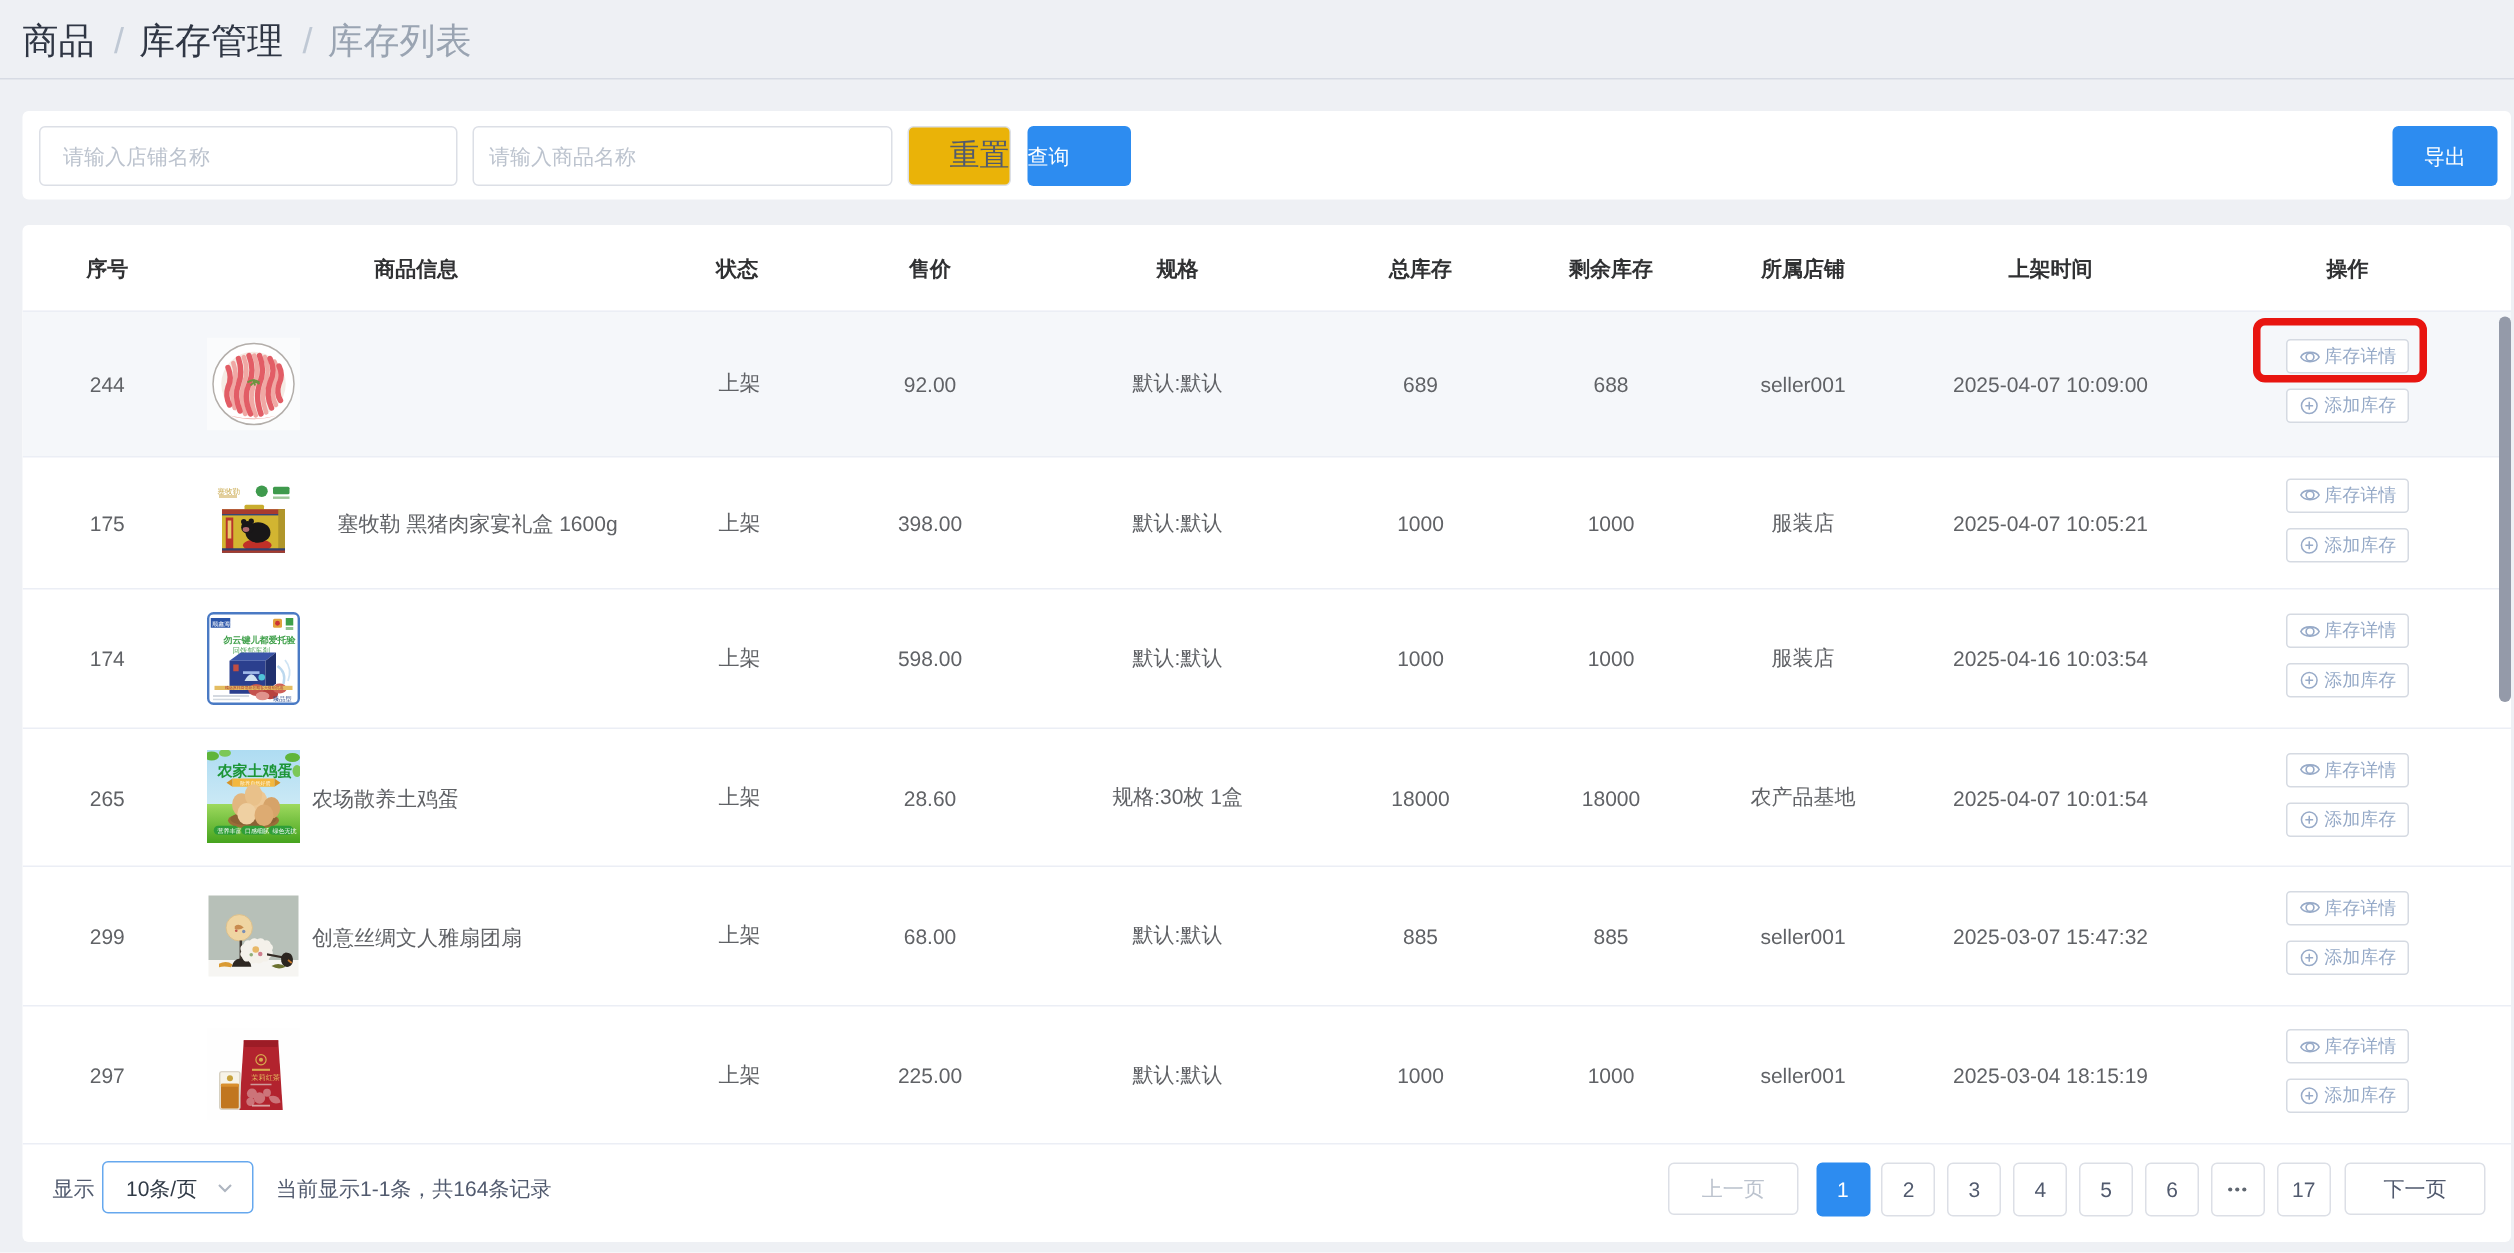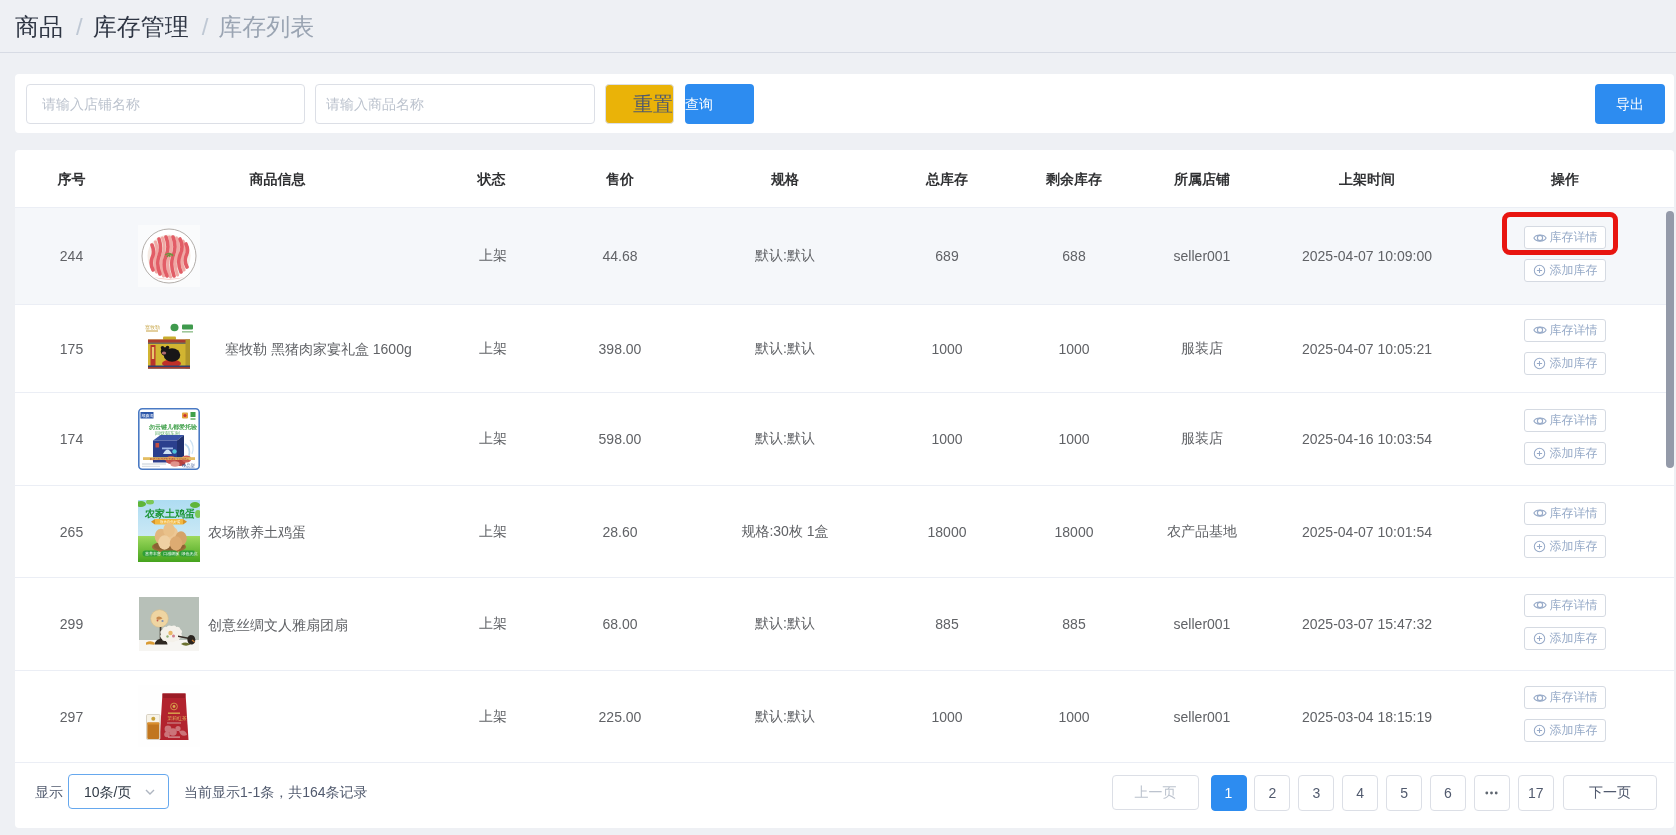--- a/index.html
+++ b/index.html
@@ -66,21 +66,21 @@
 <path d="M48 19 q3 6 0 12 q-2 6 1 11"></path>
 </g>
 <path d="M15 52 q16 5 32 0 q-16 4 -32 0 z" fill="#eea8a0"></path>
 <g stroke="#6f9440" stroke-width="1.3" fill="none">
 <path d="M27 30 q4 -3 8 0"></path>
           <path d="M29 32 q3 -4 6 -1"></path>
           <path d="M31 28 l1 4"></path>
 </g>
 </svg></div>
 <div class="cell ctr" style="left:478px;top:106.25px">上架</div>
-<div class="cell ctr" style="left:605px;top:106.25px">44.68</div>
+<div class="cell ctr" style="left:605px;top:106.25px">92.00</div>
 <div class="cell ctr" style="left:770px;top:106.25px">默认:默认</div>
 <div class="cell ctr" style="left:932px;top:106.25px">689</div>
 <div class="cell ctr" style="left:1059px;top:106.25px">688</div>
 <div class="cell ctr" style="left:1187px;top:106.25px">seller001</div>
 <div class="cell ctr" style="left:1352px;top:106.25px">2025-04-07 10:09:00</div>
 <div class="btn" style="left:1509px;top:76.0px"><svg width="14" height="14" viewBox="0 0 14 14" style="margin-right:3px;flex:none">
         <path d="M0.9 7 C2.8 2.9 11.2 2.9 13.1 7 C11.2 11.1 2.8 11.1 0.9 7 Z" fill="none" stroke="#97aac8" stroke-width="1.1"></path>
         <circle cx="7" cy="7" r="2.6" fill="none" stroke="#97aac8" stroke-width="1.1"></circle>
       </svg>库存详情</div>
 <div class="btn" style="left:1509px;top:109.0px"><svg width="13" height="13" viewBox="0 0 14 14" style="margin-right:4px;flex:none">

